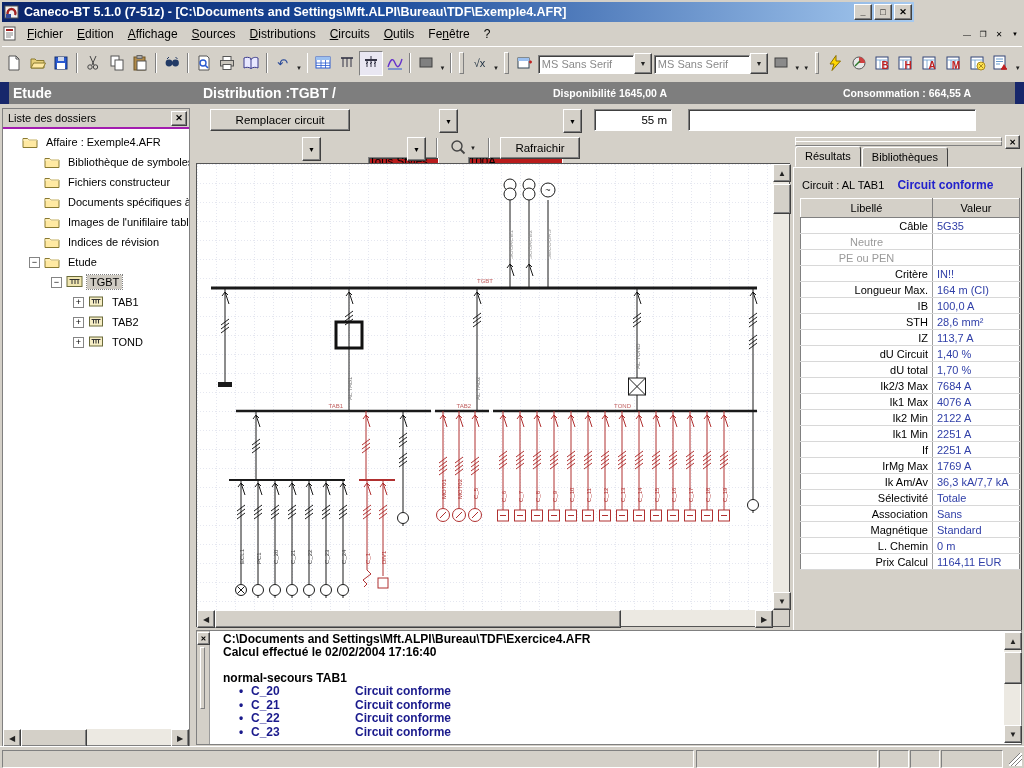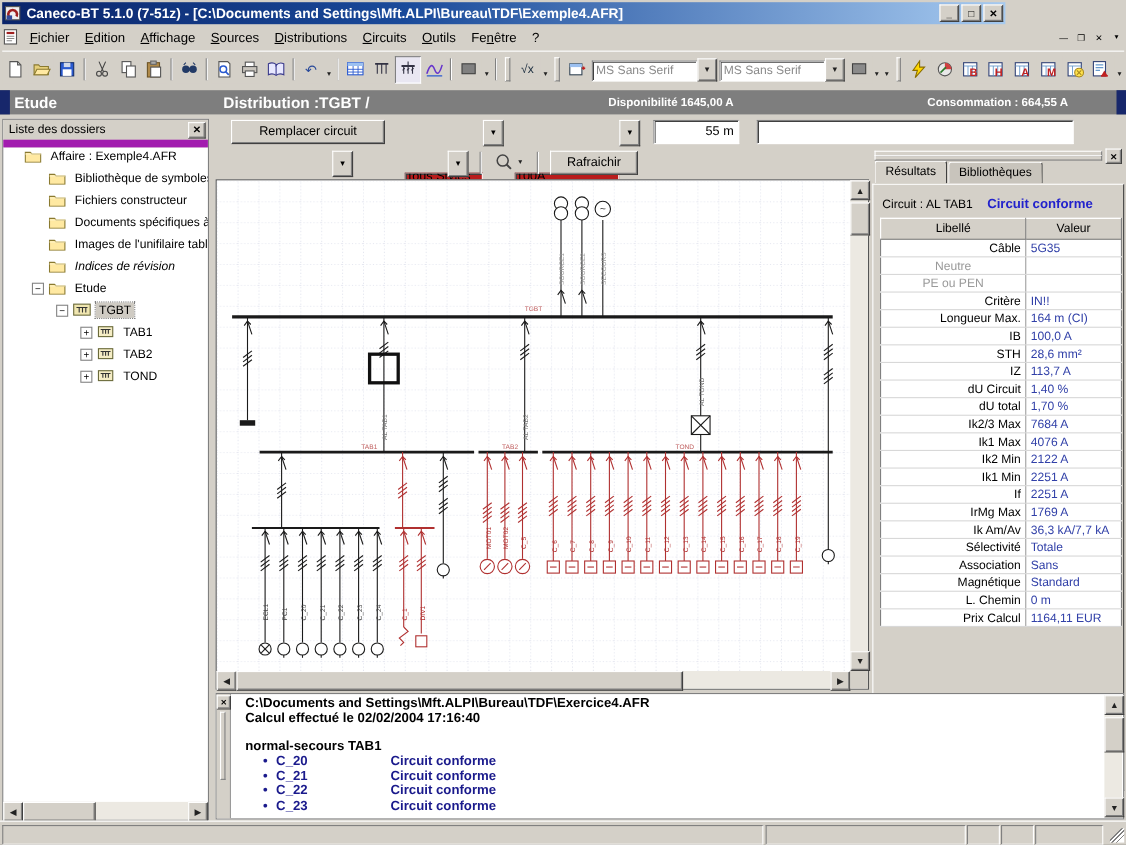--- a/index.html
+++ b/index.html
@@ -37,21 +37,21 @@
   .push{height:22px;font-size:11.5px;font-family:"Liberation Sans",sans-serif;display:flex;align-items:center;justify-content:center;}
   .sel{height:22px;display:flex;}
   .sel .sval{background:#b91c1c;border:1px solid;border-color:#808080 #fff #fff #808080;box-shadow:inset 1px 1px 0 #404040;
              font-size:11.5px;padding:3px 0;box-sizing:border-box;white-space:nowrap;overflow:hidden;display:flex;align-items:center;gap:4px;margin-top:48px;}
   .sel .sarr{width:17px;height:22px;font-size:7px;display:flex;align-items:center;justify-content:center;}
   input.tf{height:22px;font-size:11.5px;font-family:"Liberation Sans",sans-serif;background:#fff;
            border:1px solid;border-color:#808080 #fff #fff #808080;box-shadow:inset 1px 1px 0 #404040;padding:0 4px;box-sizing:border-box;}
   input.tf.right{text-align:right;}
   
   .fpanel{left:2px;top:108px;width:188px;height:638px;background:#fff;border:1px solid #808080;box-sizing:border-box;}
-  .fhead{height:18px;background:#d4d0c8;border-bottom:7px solid #a21caf;display:flex;align-items:center;padding:0 2px 0 5px;font-size:11px;}
+  .fhead{height:18px;background:#d4d0c8;border-bottom:2px solid #a21caf;display:flex;align-items:center;padding:0 2px 0 5px;font-size:11px;}
   .fhead .x{margin-left:auto;width:14px;height:13px;font-size:9px;font-weight:bold;display:flex;align-items:center;justify-content:center;}
   .tree{position:absolute;top:19px;left:0;right:0;bottom:17px;overflow:hidden;padding-top:4px;}
   .tree-row{display:flex;align-items:center;height:20px;font-size:11px;white-space:nowrap;}
   .expander{width:11px;height:11px;border:1px solid #848484;background:#fff;font-size:9px;line-height:9px;text-align:center;margin-right:4px;flex:none;box-sizing:border-box;}
   .expander.hidden-ex{visibility:hidden;}
   .tree-icon{width:17px;height:14px;margin-right:4px;flex:none;}
   .tree-label{padding:1px 3px;}
   .tree-row.selected .tree-label{background:#cfcbc3;outline:1px dotted #808080;}
   .fscroll{position:absolute;left:0;bottom:0;right:0;height:16px;background:#ece9e2;display:flex;}
   
@@ -436,21 +436,21 @@
           <span class="tree-label">Documents spécifiques à l'af</span>
         </div>
         <div class="tree-row" style="padding-left: 26px;">
           <span class="expander hidden-ex"></span>
           <span class="tree-icon"><svg width="16" height="13">
               <path d="M1 3.5h4.5L7 5h8v7.5H1z" fill="#ffe9a2" stroke="#8a7a30"></path>
               <path d="M1 5h14" stroke="#fff3c8"></path>
             </svg></span>
           <span class="tree-label">Images de l'unifilaire tableau</span>
         </div>
-        <div class="tree-row" style="padding-left: 26px; font-style: italic;">
+        <div class="tree-row" style="padding-left: 26px;">
           <span class="expander hidden-ex"></span>
           <span class="tree-icon"><svg width="16" height="13">
               <path d="M1 3.5h4.5L7 5h8v7.5H1z" fill="#ffe9a2" stroke="#8a7a30"></path>
               <path d="M1 5h14" stroke="#fff3c8"></path>
             </svg></span>
           <span class="tree-label">Indices de révision</span>
         </div>
         <div class="tree-row" style="padding-left: 26px;">
           <span class="expander">−</span>
           <span class="tree-icon"><svg width="16" height="13">

